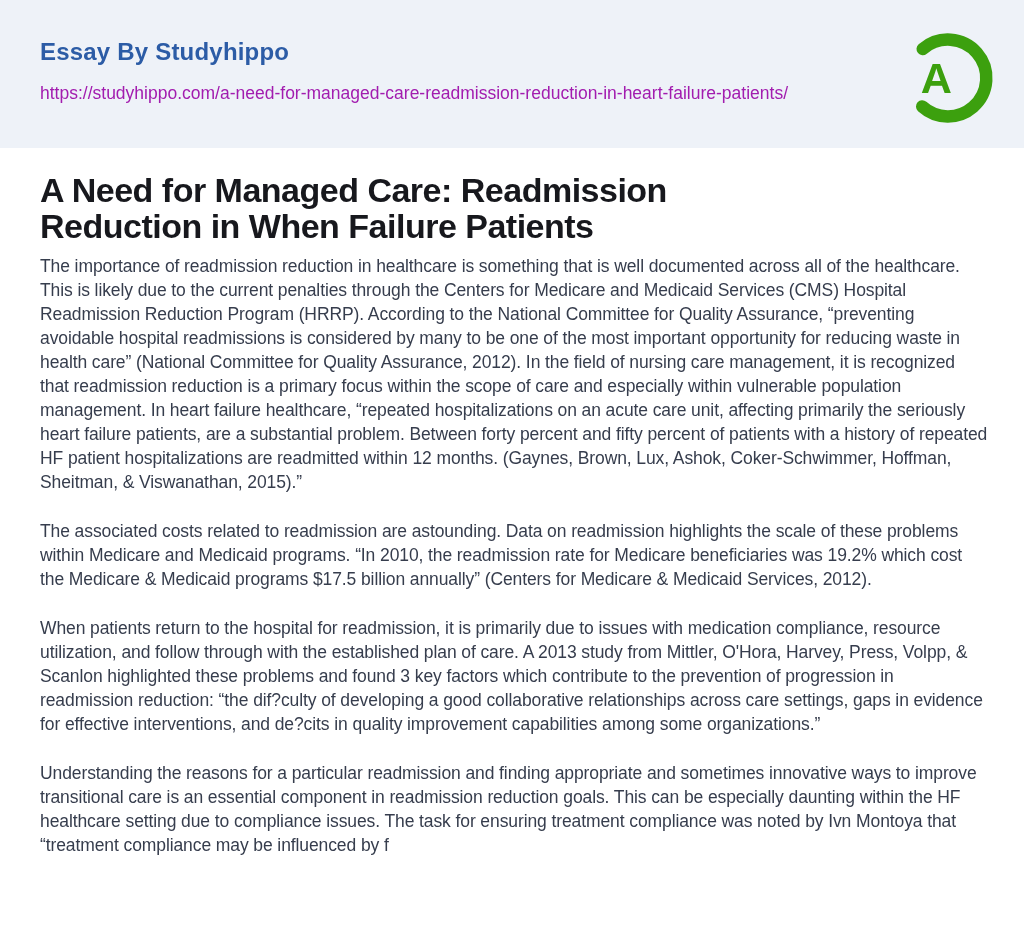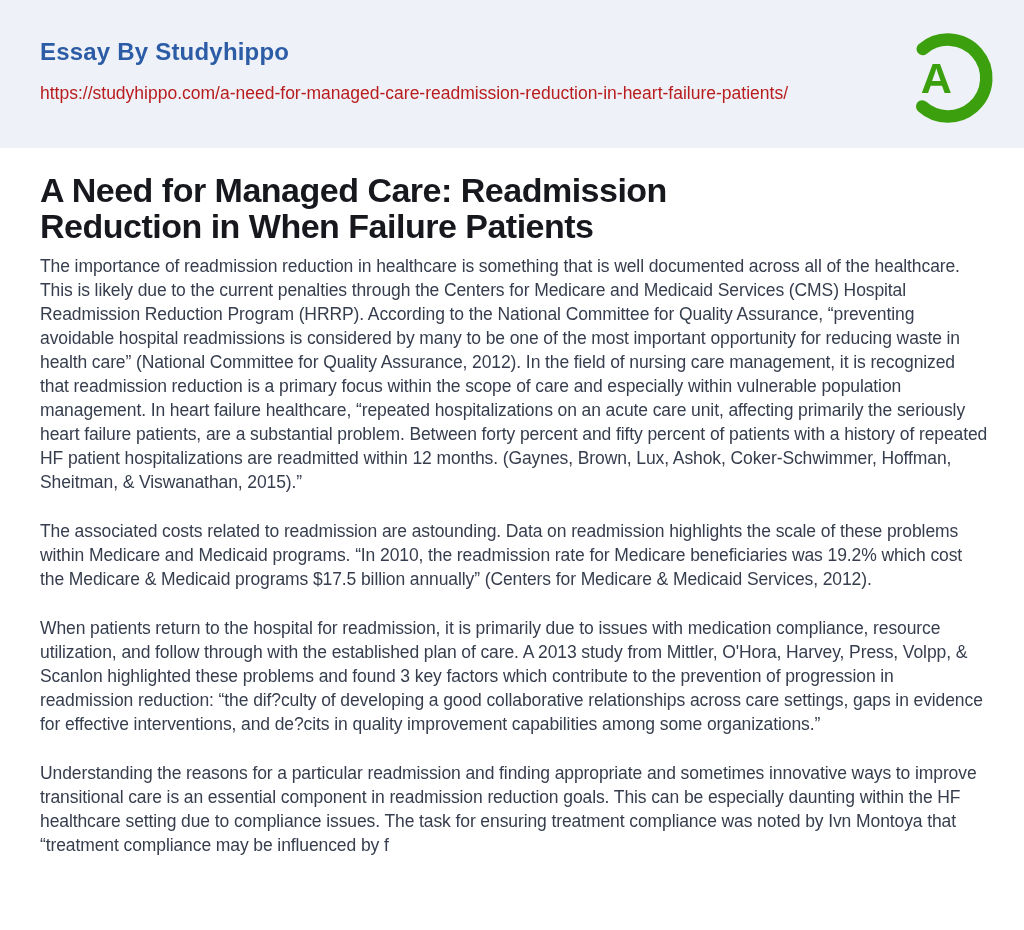--- a/index.html
+++ b/index.html
@@ -23,21 +23,21 @@
     padding: 38px 30px 10px 40px;
   }
   .site-title {
     color: #2c5ca6;
     font-size: 24px;
     font-weight: bold;
     letter-spacing: 0.2px;
     margin-bottom: 14px;
   }
   .page-url {
-    color: #b91c1c;
+    color: #a21caf;
     font-size: 17.5px;
     line-height: 26px;
     max-width: 775px;
     overflow-wrap: break-word;
     cursor: pointer;
   }
   .logo {
     width: 96px;
     height: 96px;
     margin-top: -8px;

